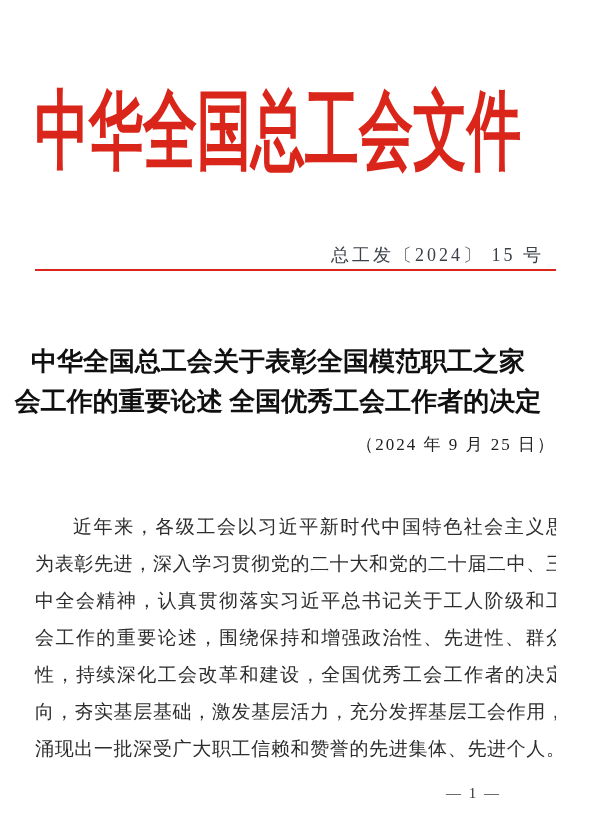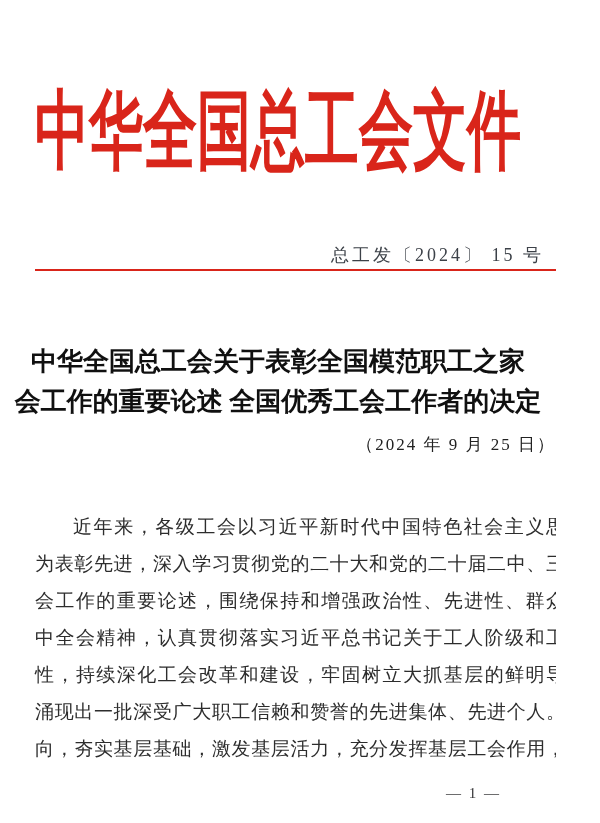--- a/index.html
+++ b/index.html
@@ -97,22 +97,22 @@
   <h1 class="doc-title">
     <span class="t-line">中华全国总工会关于表彰全国模范职工之家</span>
     <span class="t-line">会工作的重要论述 全国优秀工会工作者的决定</span>
   </h1>
 
   <div class="date-line">（2024 年 9 月 25 日）</div>
 
   <div class="body-text">
     <div class="body-line indent">近年来，各级工会以习近平新时代中国特色社会主义思</div>
     <div class="body-line">为表彰先进，深入学习贯彻党的二十大和党的二十届二中、三</div>
+    <div class="body-line">中全会精神，认真贯彻落实习近平总书记关于工人阶级和工</div>
     <div class="body-line">会工作的重要论述，围绕保持和增强政治性、先进性、群众</div>
-    <div class="body-line">中全会精神，认真贯彻落实习近平总书记关于工人阶级和工</div>
-    <div class="body-line">性，持续深化工会改革和建设，牢固树立大抓基层的鲜明导</div>
+    <div class="body-line">性，持续深化工会改革和建设，全国优秀工会工作者的决定</div>
+    <div class="body-line">向，夯实基层基础，激发基层活力，充分发挥基层工会作用，</div>
     <div class="body-line">涌现出一批深受广大职工信赖和赞誉的先进集体、先进个人。</div>
-    <div class="body-line">向，夯实基层基础，激发基层活力，充分发挥基层工会作用，</div>
   </div>
 
   <div class="page-number">— 1 —</div>
 
 </div>
 
 </body></html>

